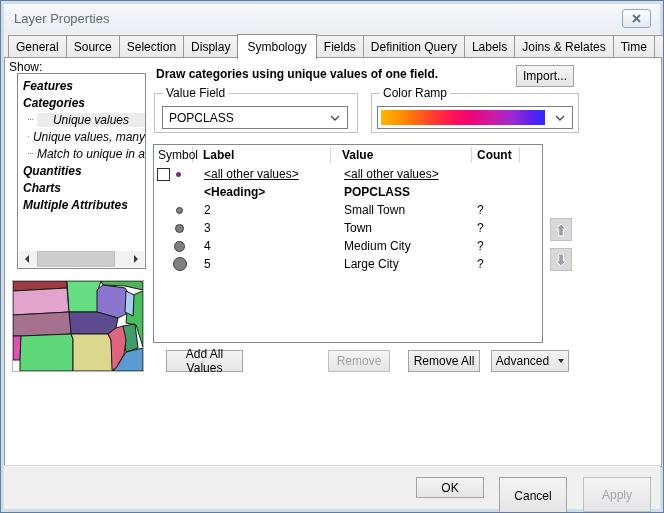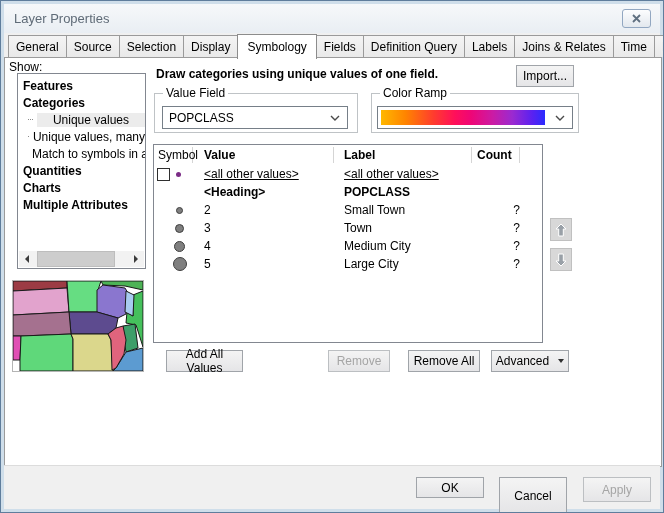--- a/index.html
+++ b/index.html
@@ -30,21 +30,21 @@
   .tab.active { height:25px; margin-bottom:-2px; padding:0 9px;
     background:#fff; border-color:#8c8c8c; position:relative; z-index:4; }
   
   .page { position:absolute; left:3px; top:56px; width:658px; height:410px;
     background:#fff; border:1px solid #9b9b9b; z-index:1; }
   .abs { position:absolute; z-index:2; }
   
   .show-label { left:8px; top:59px; }
   .showlist { left:16px; top:72px; width:129px; height:196px;
     background:#fff; border:1px solid #828790; padding-top:3px; overflow:hidden; }
-  .li { height:17px; display:flex; align-items:center; white-space:nowrap; cursor:default; }
+  .li { height:17px; display:flex; align-items:center; white-space:nowrap; cursor:default;font-style:italic; }
   .li.b { padding-left:5px; font-weight:bold; }
   .li.c { padding-left:10px; }
   .lead { display:inline-block; width:9px; border-top:1px dotted #8a8a8a; margin-right:4px; }
   .sel { background:#ececec; padding:0 16px; }
   .hscroll { position:absolute; left:1px; right:1px; bottom:1px; height:16px;
     background:#f2f2f2; display:flex; align-items:center; }
   .sarrow { width:16px; height:16px; display:flex; align-items:center; justify-content:center; background:#f2f2f2; }
   .tri-l { width:0; height:0; border-top:4px solid transparent; border-bottom:4px solid transparent; border-right:4px solid #3b3b3b; }
   .tri-r { width:0; height:0; border-top:4px solid transparent; border-bottom:4px solid transparent; border-left:4px solid #3b3b3b; }
   .sthumb { width:78px; height:16px; margin-left:2px; background:#cdcdcd; border:1px solid #bdbdbd; }
@@ -68,21 +68,21 @@
   .chev { position:absolute; right:7px; top:8px; }
   .ramp { position:absolute; left:3px; top:3px; bottom:3px; right:27px; }
   
   .table { left:152px; top:143px; width:390px; height:199px; background:#fff; border:1px solid #828790; }
   .thead { display:flex; height:20px; align-items:center; }
   .th { height:16px; display:flex; align-items:center; border-right:1px solid #d5d5d5; }
   .th.bold { font-weight:bold; }
   .c-sym { width:39px; padding-left:4px; }
   .c-val { width:141px; padding-left:11px; }
   .c-lab { width:138px; padding-left:10px; }
-  .c-cnt { width:48px; padding-left:5px;text-align:right; }
+  .c-cnt { width:48px; padding-left:5px; }
   .trow { display:flex; height:18px; align-items:center; }
   .trow.first { margin-top:0;text-decoration:underline; }
   .trow.boldrow .c-val, .trow.boldrow .c-lab { font-weight:bold; }
   .symcell { width:39px; height:18px; display:flex; align-items:center; }
   .symcell.center { justify-content:center; padding-left:12px; }
   .checkbox { width:13px; height:13px; border:1px solid #2f2f2f; background:#fff; margin-left:3px; }
   .pdot { width:5px; height:5px; border-radius:50%; background:#7b2c86; margin-left:6px; }
   .gdot { border-radius:50%; background:#7f7f7f; border:1px solid #3f3f3f; }
   .d1 { width:7px;  height:7px;  }
   .d2 { width:9px;  height:9px;  }
@@ -100,21 +100,21 @@
   .b-remove { left:327px; top:349px; width:62px; }
   .b-remall { left:407px; top:349px; width:72px; }
   .b-adv    { left:490px; top:349px; width:78px; }
   .caret { width:0; height:0; border-left:3.5px solid transparent; border-right:3.5px solid transparent;
     border-top:4px solid #2f2f2f; margin-left:9px; }
   
   .footer { position:absolute; left:3px; right:3px; bottom:3px; height:44px;
     background:#f0f0f0; border-top:1px solid #dcdcdc; z-index:2; }
   .b-ok     { left:412px; top:11px; width:68px; height:21px; }
   .b-cancel { left:495px; top:11px; width:68px; height:37px; }
-  .b-apply  { left:579px; top:11px; width:68px; height:25px; }
+  .b-apply  { left:579px; top:11px; width:68px; height:35px; }
   .footer .btn { position:absolute; }
 </style>
 </head>
 <body>
 
 <div class="dialog">
 
   <div class="titlebar">
     <span class="title">Layer Properties</span>
     <button class="closebtn">
@@ -147,21 +147,21 @@
     <div class="li c">
         <span class="lead"></span>
         <span class="sel">Unique values</span>
       </div>
     <div class="li c">
         <span class="lead"></span>
         <span>Unique values, many</span>
       </div>
     <div class="li c">
         <span class="lead"></span>
-        <span>Match to symbols in a</span>
+        <span>Match to unique in a</span>
       </div>
     <div class="li b">Quantities</div>
     <div class="li b">Charts</div>
     <div class="li b">Multiple Attributes</div>
     <div class="hscroll">
       <div class="sarrow">
           <i class="tri-l"></i>
         </div>
       <div class="sthumb"></div>
       <div class="sarrow" style="margin-left:auto;">
@@ -211,22 +211,22 @@
       <div class="ramp" style="background: linear-gradient(to right, rgb(255, 184, 0) 0%, rgb(255, 132, 0) 15%, rgb(255, 60, 46) 32%, rgb(255, 15, 90) 45%, rgb(238, 6, 119) 55%, rgb(203, 27, 164) 68%, rgb(155, 42, 208) 80%, rgb(91, 33, 240) 92%, rgb(43, 43, 255) 100%);"></div>
       <svg class="chev" width="10" height="6" viewBox="0 0 10 6">
         <polyline points="1,1 5,5 9,1" stroke="#4a4a4a" stroke-width="1.4" fill="none"></polyline>
       </svg>
     </div>
   </div>
 
   <div class="abs table">
     <div class="thead">
       <div class="th c-sym">Symbol</div>
+      <div class="th bold c-lab">Label</div>
       <div class="th bold c-val">Value</div>
-      <div class="th bold c-lab">Label</div>
       <div class="th bold c-cnt">Count</div>
     </div>
     <div class="trow first">
       <div class="symcell">
           <span class="checkbox"></span>
           <span class="pdot"></span>
         </div>
       <div class="c-val">&lt;all other values&gt;</div>
       <div class="c-lab">&lt;all other values&gt;</div>
       <div class="c-cnt"></div>

